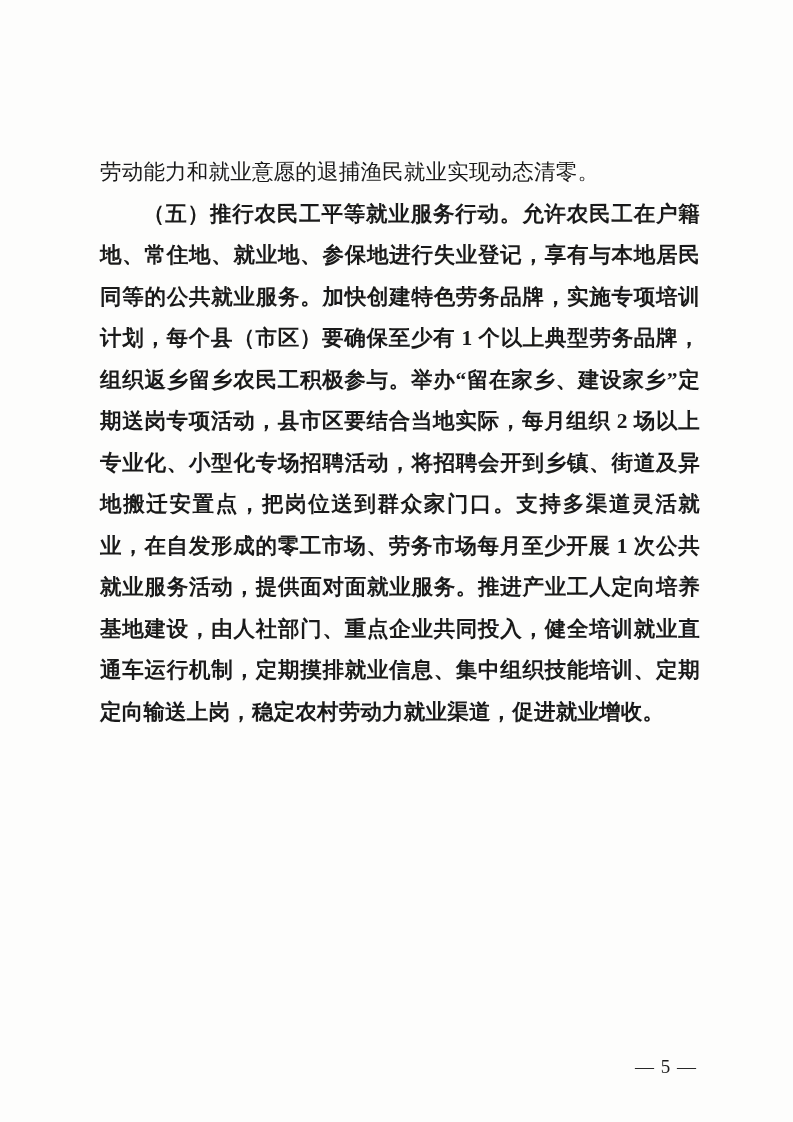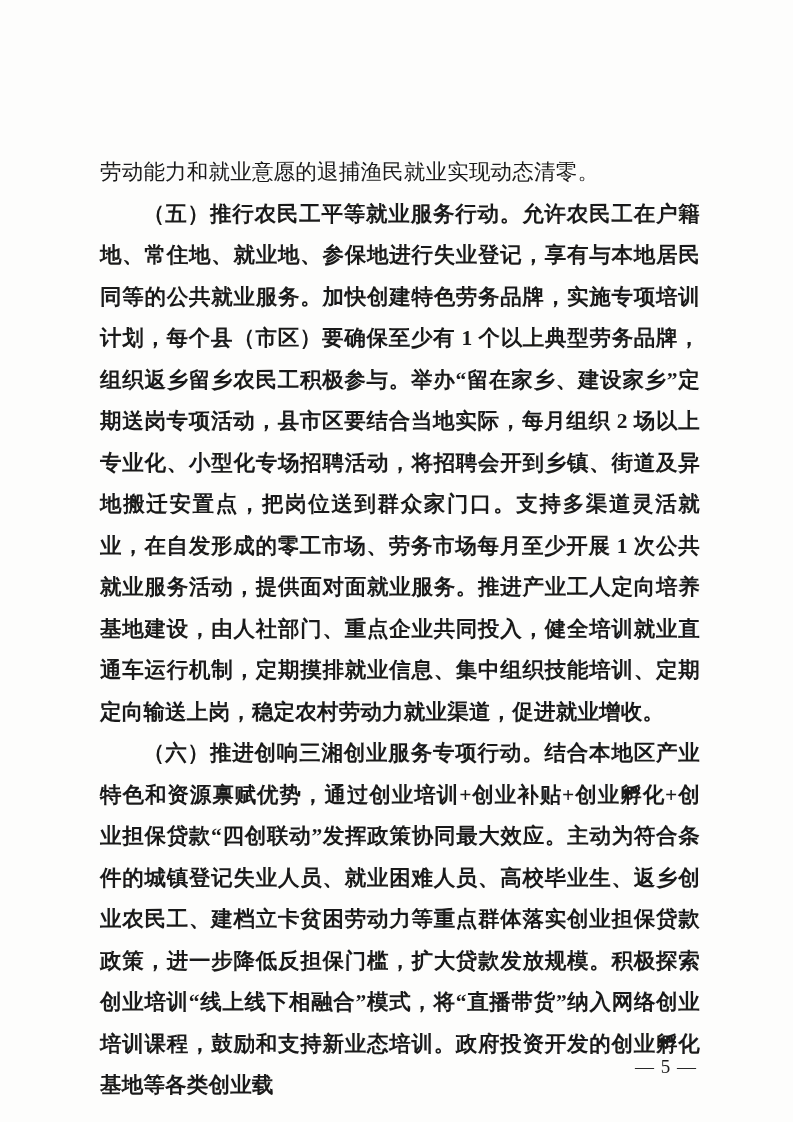--- a/index.html
+++ b/index.html
@@ -51,16 +51,15 @@
     letter-spacing: 1px;
   }
 </style>
 </head>
 <body>
 
 <div class="page">
   <div class="content">
     <p class="para">劳动能力和就业意愿的退捕渔民就业实现动态清零。</p>
     <p class="para indent">（五）推行农民工平等就业服务行动。允许农民工在户籍地、常住地、就业地、参保地进行失业登记，享有与本地居民同等的公共就业服务。加快创建特色劳务品牌，实施专项培训计划，每个县（市区）要确保至少有 1 个以上典型劳务品牌，组织返乡留乡农民工积极参与。举办“留在家乡、建设家乡”定期送岗专项活动，县市区要结合当地实际，每月组织 2 场以上专业化、小型化专场招聘活动，将招聘会开到乡镇、街道及异地搬迁安置点，把岗位送到群众家门口。支持多渠道灵活就业，在自发形成的零工市场、劳务市场每月至少开展 1 次公共就业服务活动，提供面对面就业服务。推进产业工人定向培养基地建设，由人社部门、重点企业共同投入，健全培训就业直通车运行机制，定期摸排就业信息、集中组织技能培训、定期定向输送上岗，稳定农村劳动力就业渠道，促进就业增收。</p>
-    <p class="para indent">（六）推进创响三湘创业服务专项行动。结合本地区产业特色和资源禀赋优势，通过创业培训+创业补贴+创业孵化+创业担保贷款“四创联动”发挥政策协同最大效应。主动为符合条件的城镇登记失业人员、就业困难人员、高校毕业生、返乡创业农民工、建档立卡贫困劳动力等重点群体落实创业担保贷款政策，进一步降低反担保门槛，扩大贷款发放规模。积极探索创业培训“线上线下相融合”模式，将“直播带货”纳入网络创业培训课程，鼓励和支持新业态培训。政府投资开发的创业孵化基地等各类创业载</p>
   </div>
   <div class="footer">— 5 —</div>
 </div>
 
 </body></html>

